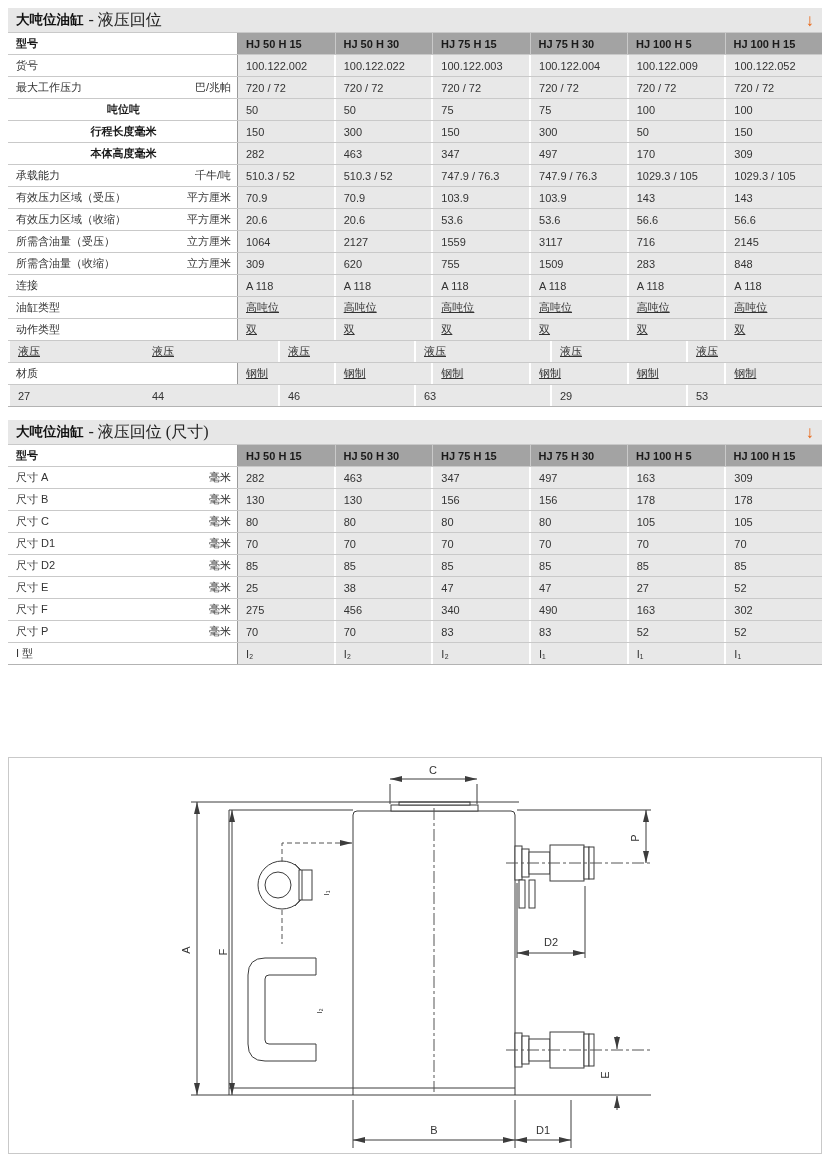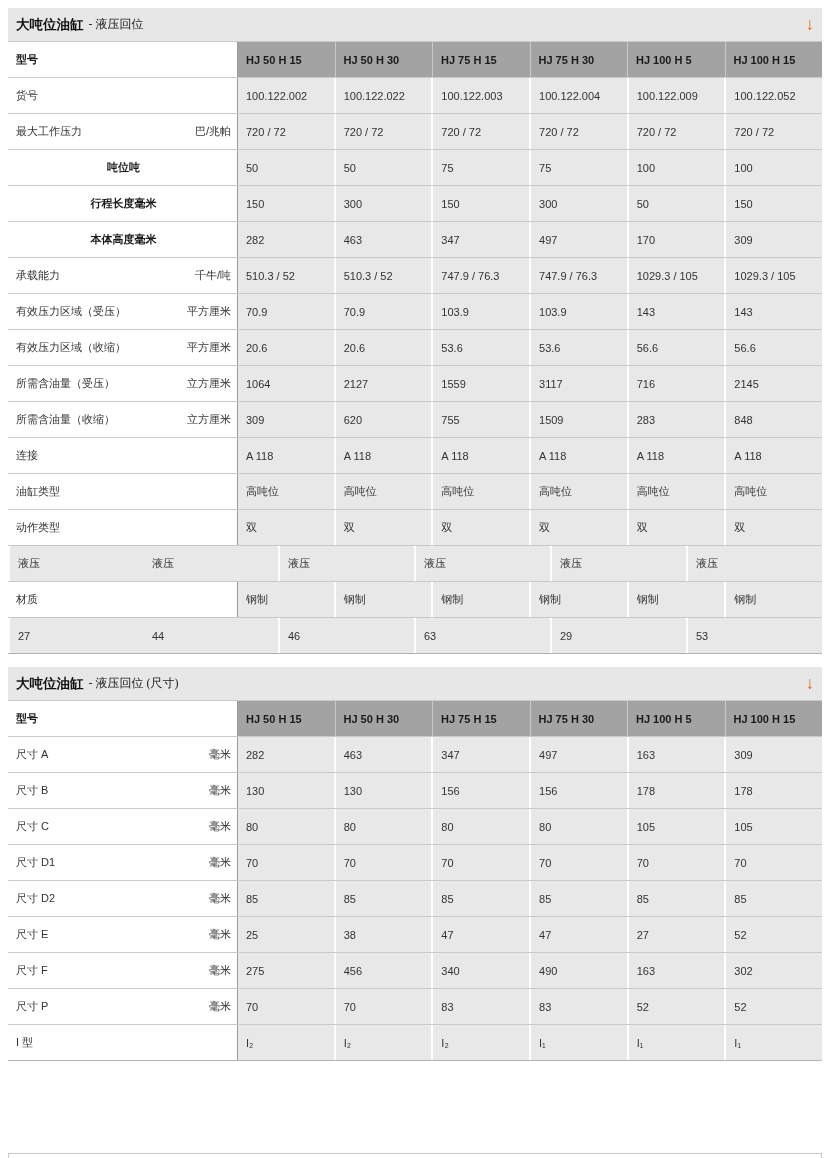--- a/index.html
+++ b/index.html
@@ -2,37 +2,37 @@
 <html><head>
 <meta charset="utf-8">
 <style>
   *{box-sizing:border-box;margin:0;padding:0;}
   body{width:830px;height:1158px;background:#fff;color:#333;
        font-family:"Liberation Sans","DejaVu Sans",sans-serif;}
   .page{padding:8px 8px 0 8px;}
 
   
   .spec-table{margin-bottom:13px;}
-  .title-bar{height:33px;background:#e7e7e7;display:flex;align-items:center;padding:0 8px;}
+  .title-bar{height:24px;background:#e7e7e7;display:flex;align-items:center;padding:0 8px;}
   .t-main{font-weight:bold;font-size:13.5px;color:#111;}
-  .t-sub{font-family:"Liberation Serif","DejaVu Serif",serif;font-size:12px;color:#222;margin-left:5px;}
+  .t-sub{font-family:"Liberation Serif","DejaVu Serif",serif;font-size:16px;color:#222;margin-left:5px;}
   .dl-arrow{margin-left:auto;font-weight:bold;font-size:17px;line-height:1;cursor:pointer;}
   .grid{border-bottom:1px solid #b3b3b3;}
-  .row{display:flex;height:36px;border-top:1px solid #c9c9c9;font-size:11px;}
+  .row{display:flex;height:22px;border-top:1px solid #c9c9c9;font-size:11px;}
   .row.head{font-weight:bold;color:#1a1a1a;}
   .cell{display:flex;align-items:center;overflow:hidden;white-space:nowrap;}
   .cell.label{width:230px;padding:0 6px 0 8px;justify-content:space-between;background:#fff;
               border-right:1px solid #9a9a9a;}
   .cell.data{flex:1;padding-left:8px;}
   .row.head .cell.data{background:#a3a3a3;border-left:1px solid #c9c9c9;}
   .row.head .cell.data:nth-child(2){border-left:none;}
   .row:not(.head) .cell.data{background:#e8e8e8;border-left:2px solid #fff;}
   .row:not(.head) .cell.data:nth-child(2){border-left:none;}
   .boldrow .cell.label{font-weight:bold;color:#1a1a1a;justify-content:center;}
-  .cell.data.cjk{font-family:"Liberation Serif","DejaVu Serif",serif;}
+  .cell.data.cjk{font-family:"Liberation Serif","DejaVu Serif",serif;text-decoration:underline;}
 
   
   .drawing-panel{margin-top:92px;border:1px solid #c9c9c9;height:397px;background:#fff;}
   svg text{font-family:"Liberation Sans","DejaVu Sans",sans-serif;font-size:11px;fill:#333;}
   svg text.small{font-size:8px;}
   .ln{stroke:#3c3c3c;stroke-width:1;fill:none;}
   .shape{stroke:#3c3c3c;stroke-width:1;fill:#fff;}
   .cline{stroke:#555;stroke-width:1;fill:none;stroke-dasharray:12 3 3 3;}
   .dash{stroke:#555;stroke-width:1;fill:none;stroke-dasharray:5 3;}
 </style>

